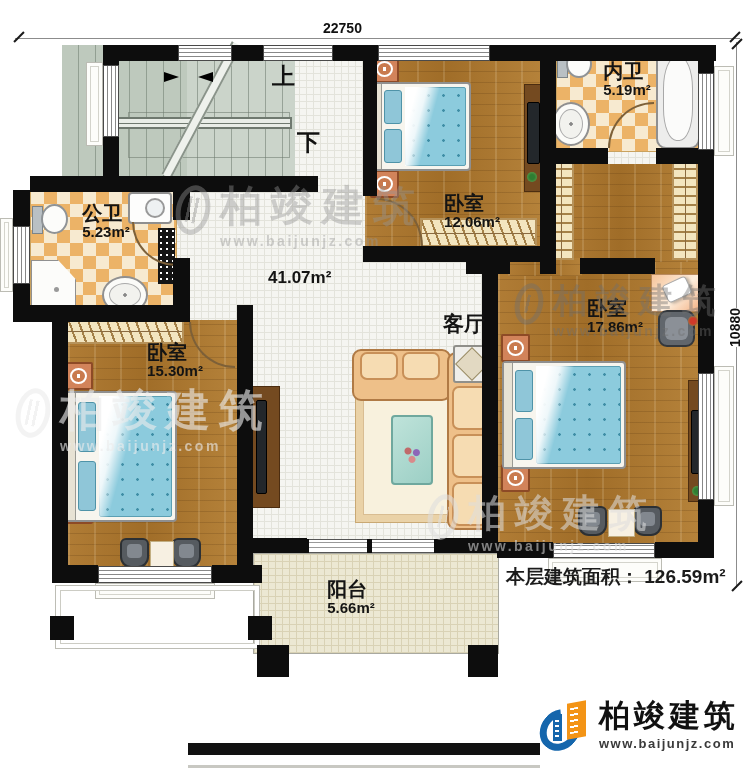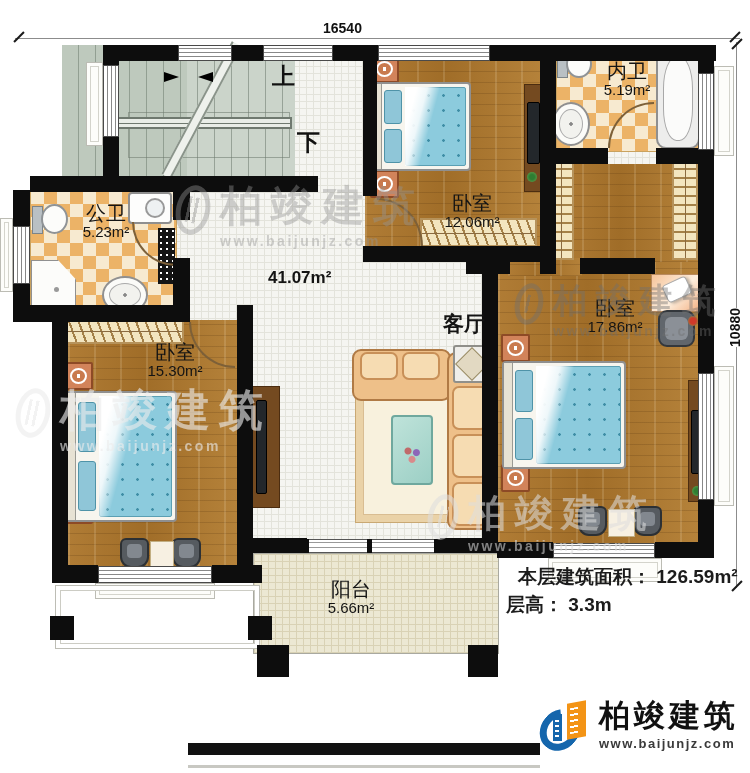--- a/index.html
+++ b/index.html
@@ -120,21 +120,21 @@
   .lamp{position:absolute;width:24px;height:17px;background:#fff;border:1px solid #aaa;border-radius:4px;
      transform:rotate(-25deg);box-shadow:2px 2px 3px rgba(0,0,0,.25);}
   .armchair{position:absolute;width:37px;height:37px;background:#61666c;border:2px solid #33373c;
      border-radius:9px;box-sizing:border-box;}
   .armchair::after{content:"";position:absolute;inset:5px;background:#8b9097;border-radius:6px;}
   .flower-red{position:absolute;width:10px;height:10px;border-radius:50%;
      background:radial-gradient(circle,#d03a2a 40%,#7a9f4e);}
   .dot{position:absolute;width:5px;height:5px;border-radius:50%;}
 
   
-  .rlabel{position:absolute;text-align:center;transform:translateX(-50%);font-weight:normal;
+  .rlabel{position:absolute;text-align:left;transform:translateX(-50%);font-weight:bold;
      color:#141414;line-height:1.12;white-space:nowrap;}
   .rlabel .nm{font-size:20px;display:block;}
   .rlabel .ar{font-size:15px;display:block;}
   .biglabel{position:absolute;font-weight:bold;color:#141414;white-space:nowrap;}
   .hint{position:absolute;font-weight:bold;font-size:23px;color:#111;}
   .dimline{position:absolute;background:#8c8c8c;}
   .tick{position:absolute;width:14px;height:2px;background:#1a1a1a;transform:rotate(-45deg);}
   .dimlabel{position:absolute;font-weight:bold;font-size:14px;color:#111;background:#fff;padding:0 3px;}
   .dimlabel.vert{writing-mode:vertical-rl;transform:rotate(180deg);}
   .infoline{position:absolute;font-size:19px;font-weight:600;color:#1c1c1c;white-space:nowrap;}
@@ -383,33 +383,29 @@
     <div class="wlogo" style="width:30px;height:46px;"></div>
     <div>
       <div class="wtext">柏竣建筑</div>
       <div class="wurl">www.baijunjz.com</div>
     </div>
   </div>
 
   <div class="dimline" style="left:15px;top:38px;width:725px;height:1px;"></div>
   <div class="tick" style="left:12px;top:36px;"></div>
   <div class="tick" style="left:728px;top:36px;"></div>
-  <div class="dimlabel" style="left:320px;top:20px;">16540</div>
+  <div class="dimlabel" style="left:320px;top:20px;">22750</div>
   <div class="dimline" style="left:736px;top:42px;width:1px;height:546px;"></div>
   <div class="tick" style="left:730px;top:43px;"></div>
   <div class="tick" style="left:730px;top:585px;"></div>
   <div class="dimlabel vert" style="left:724px;top:308px;">10880</div>
 
-  <div class="infoline" style="left:518px;top:564px;text-align:right;">
+  <div class="infoline" style="left:506px;top:564px;text-align:right;">
     <span>本层建筑面积：</span>
     <span>126.59m²</span>
-  </div>
-  <div class="infoline" style="left:506px;top:592px;">
-    <span>层高：</span>
-    <span>3.3m</span>
   </div>
 
   <div class="titlebar" style="left:188px;top:743px;width:352px;height:12px;"></div>
   <div class="titlebar2" style="left:188px;top:765px;width:352px;height:3px;"></div>
 
   <div class="brand" style="left:541px;top:700px;">
     <div class="licon">
       <div class="swoosh"></div>
       <div class="tower"></div>
       <div class="bldg"></div>

